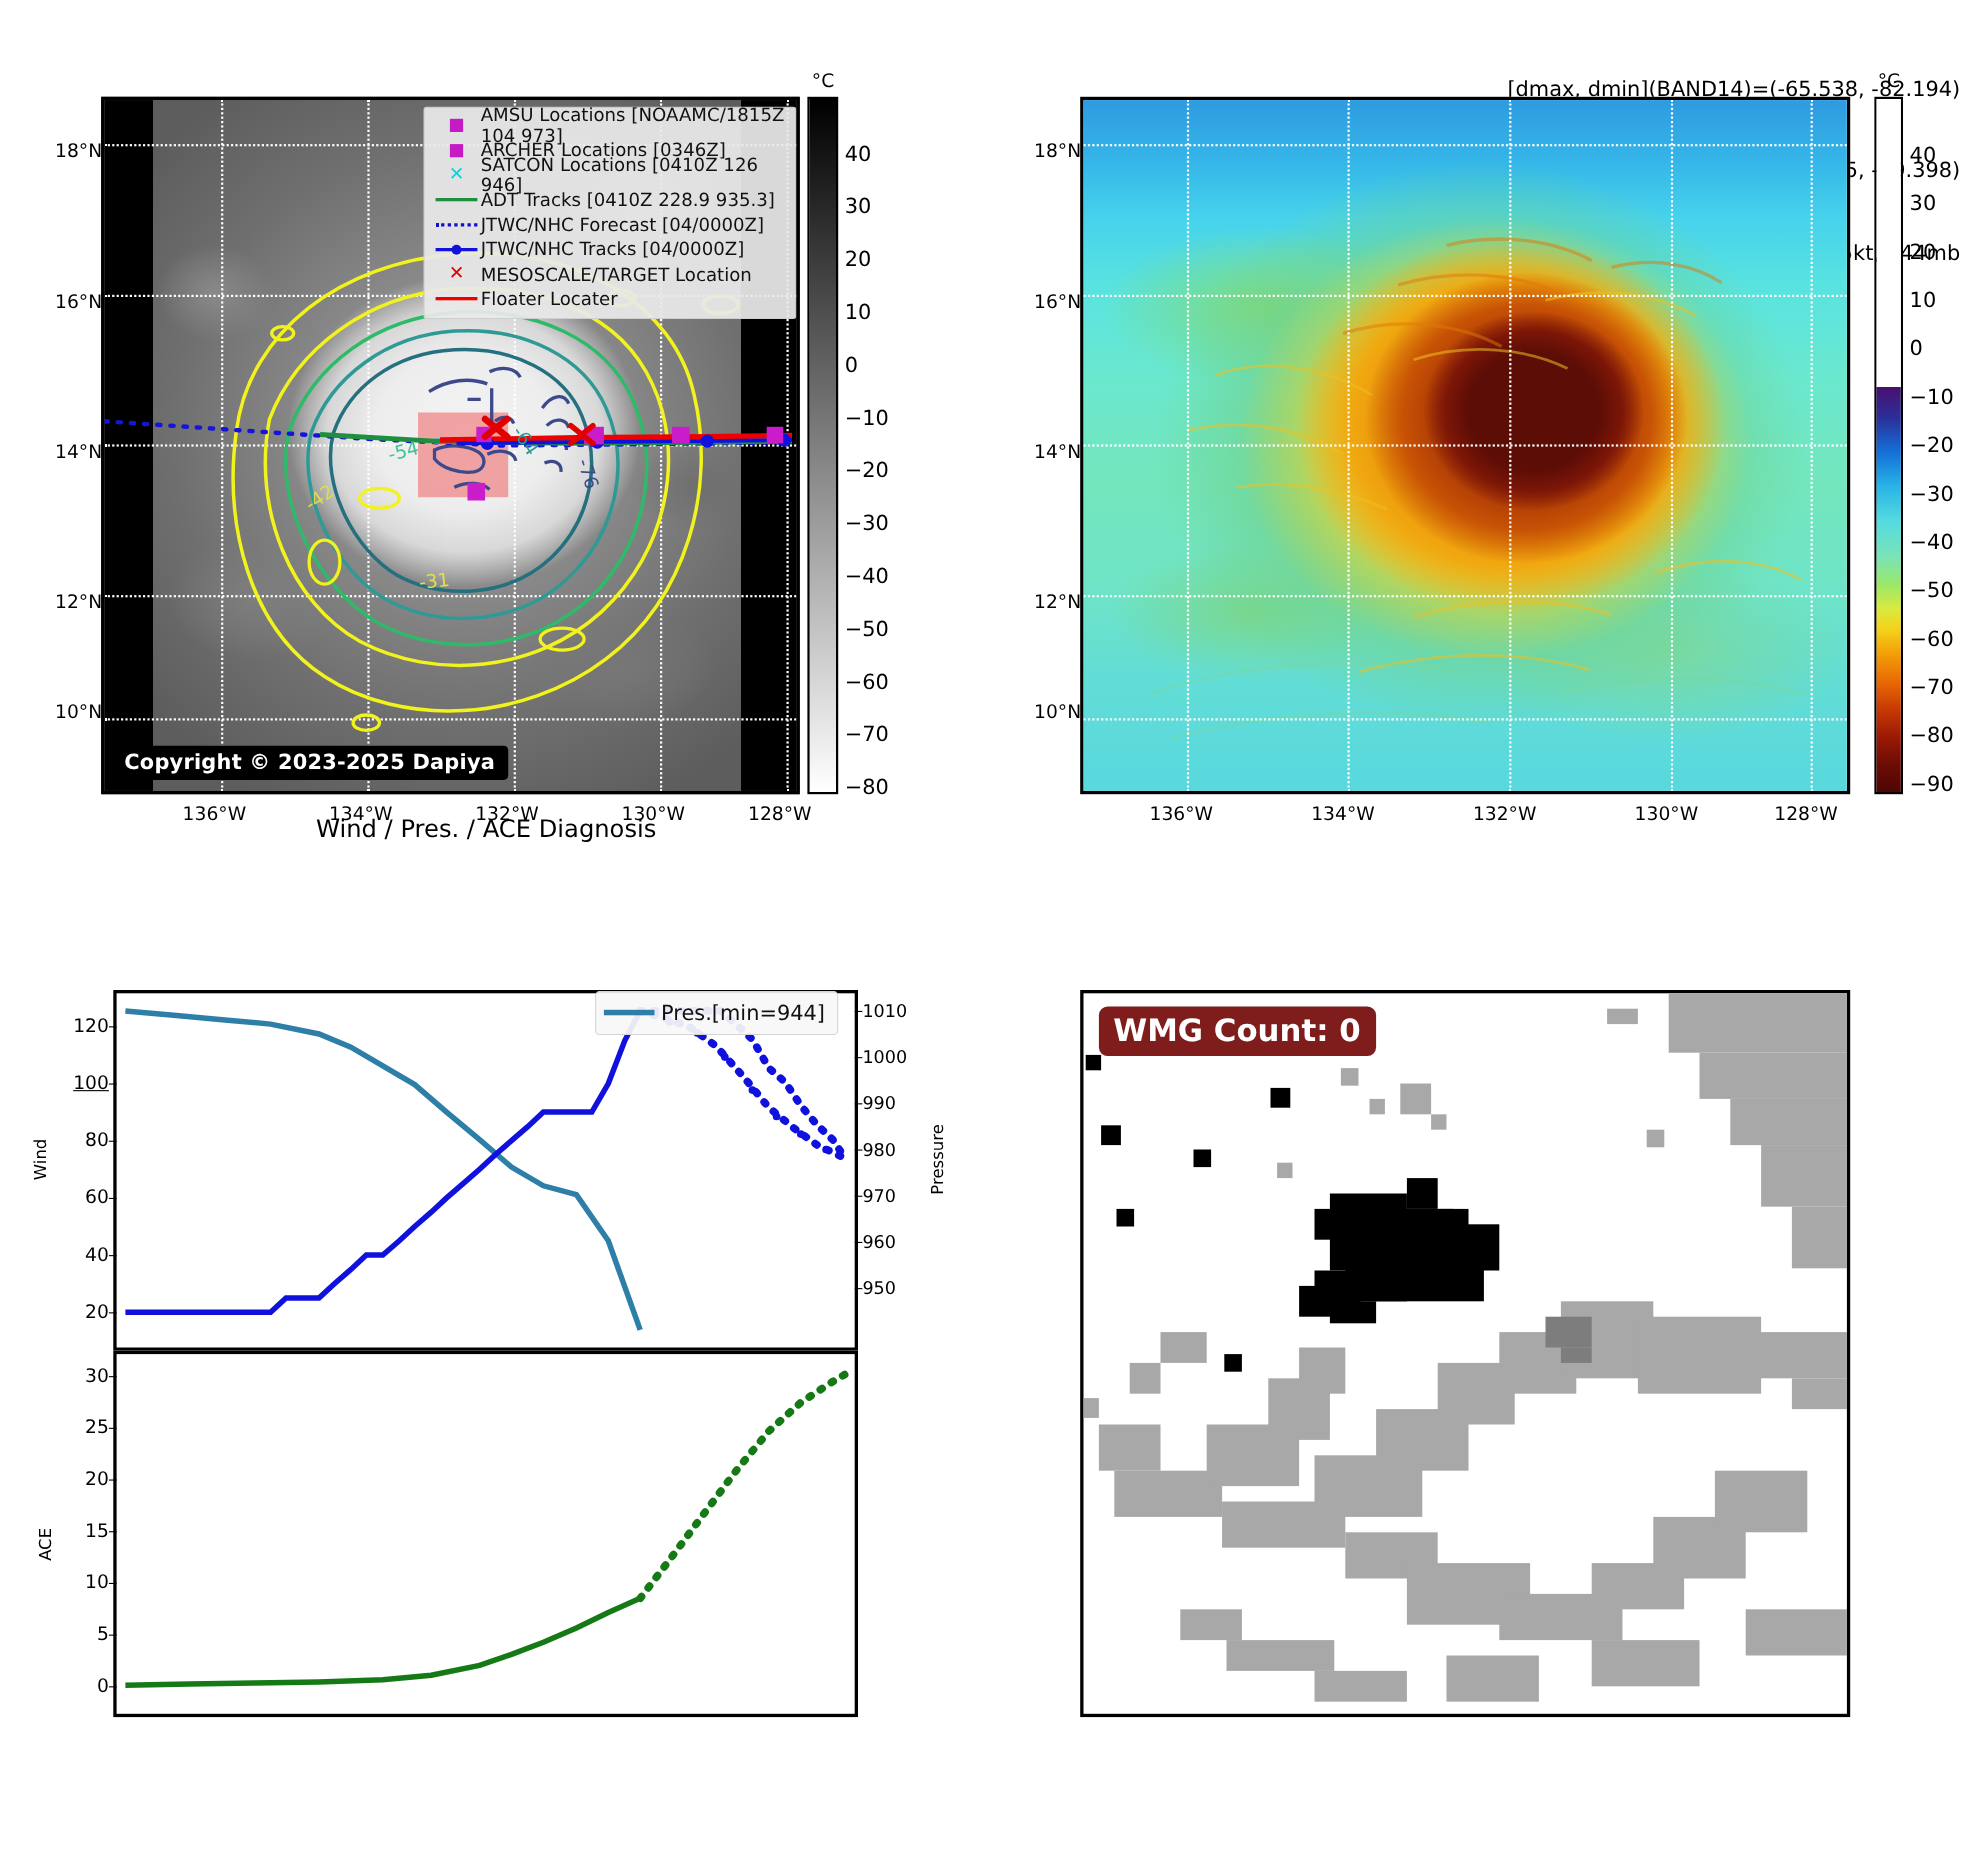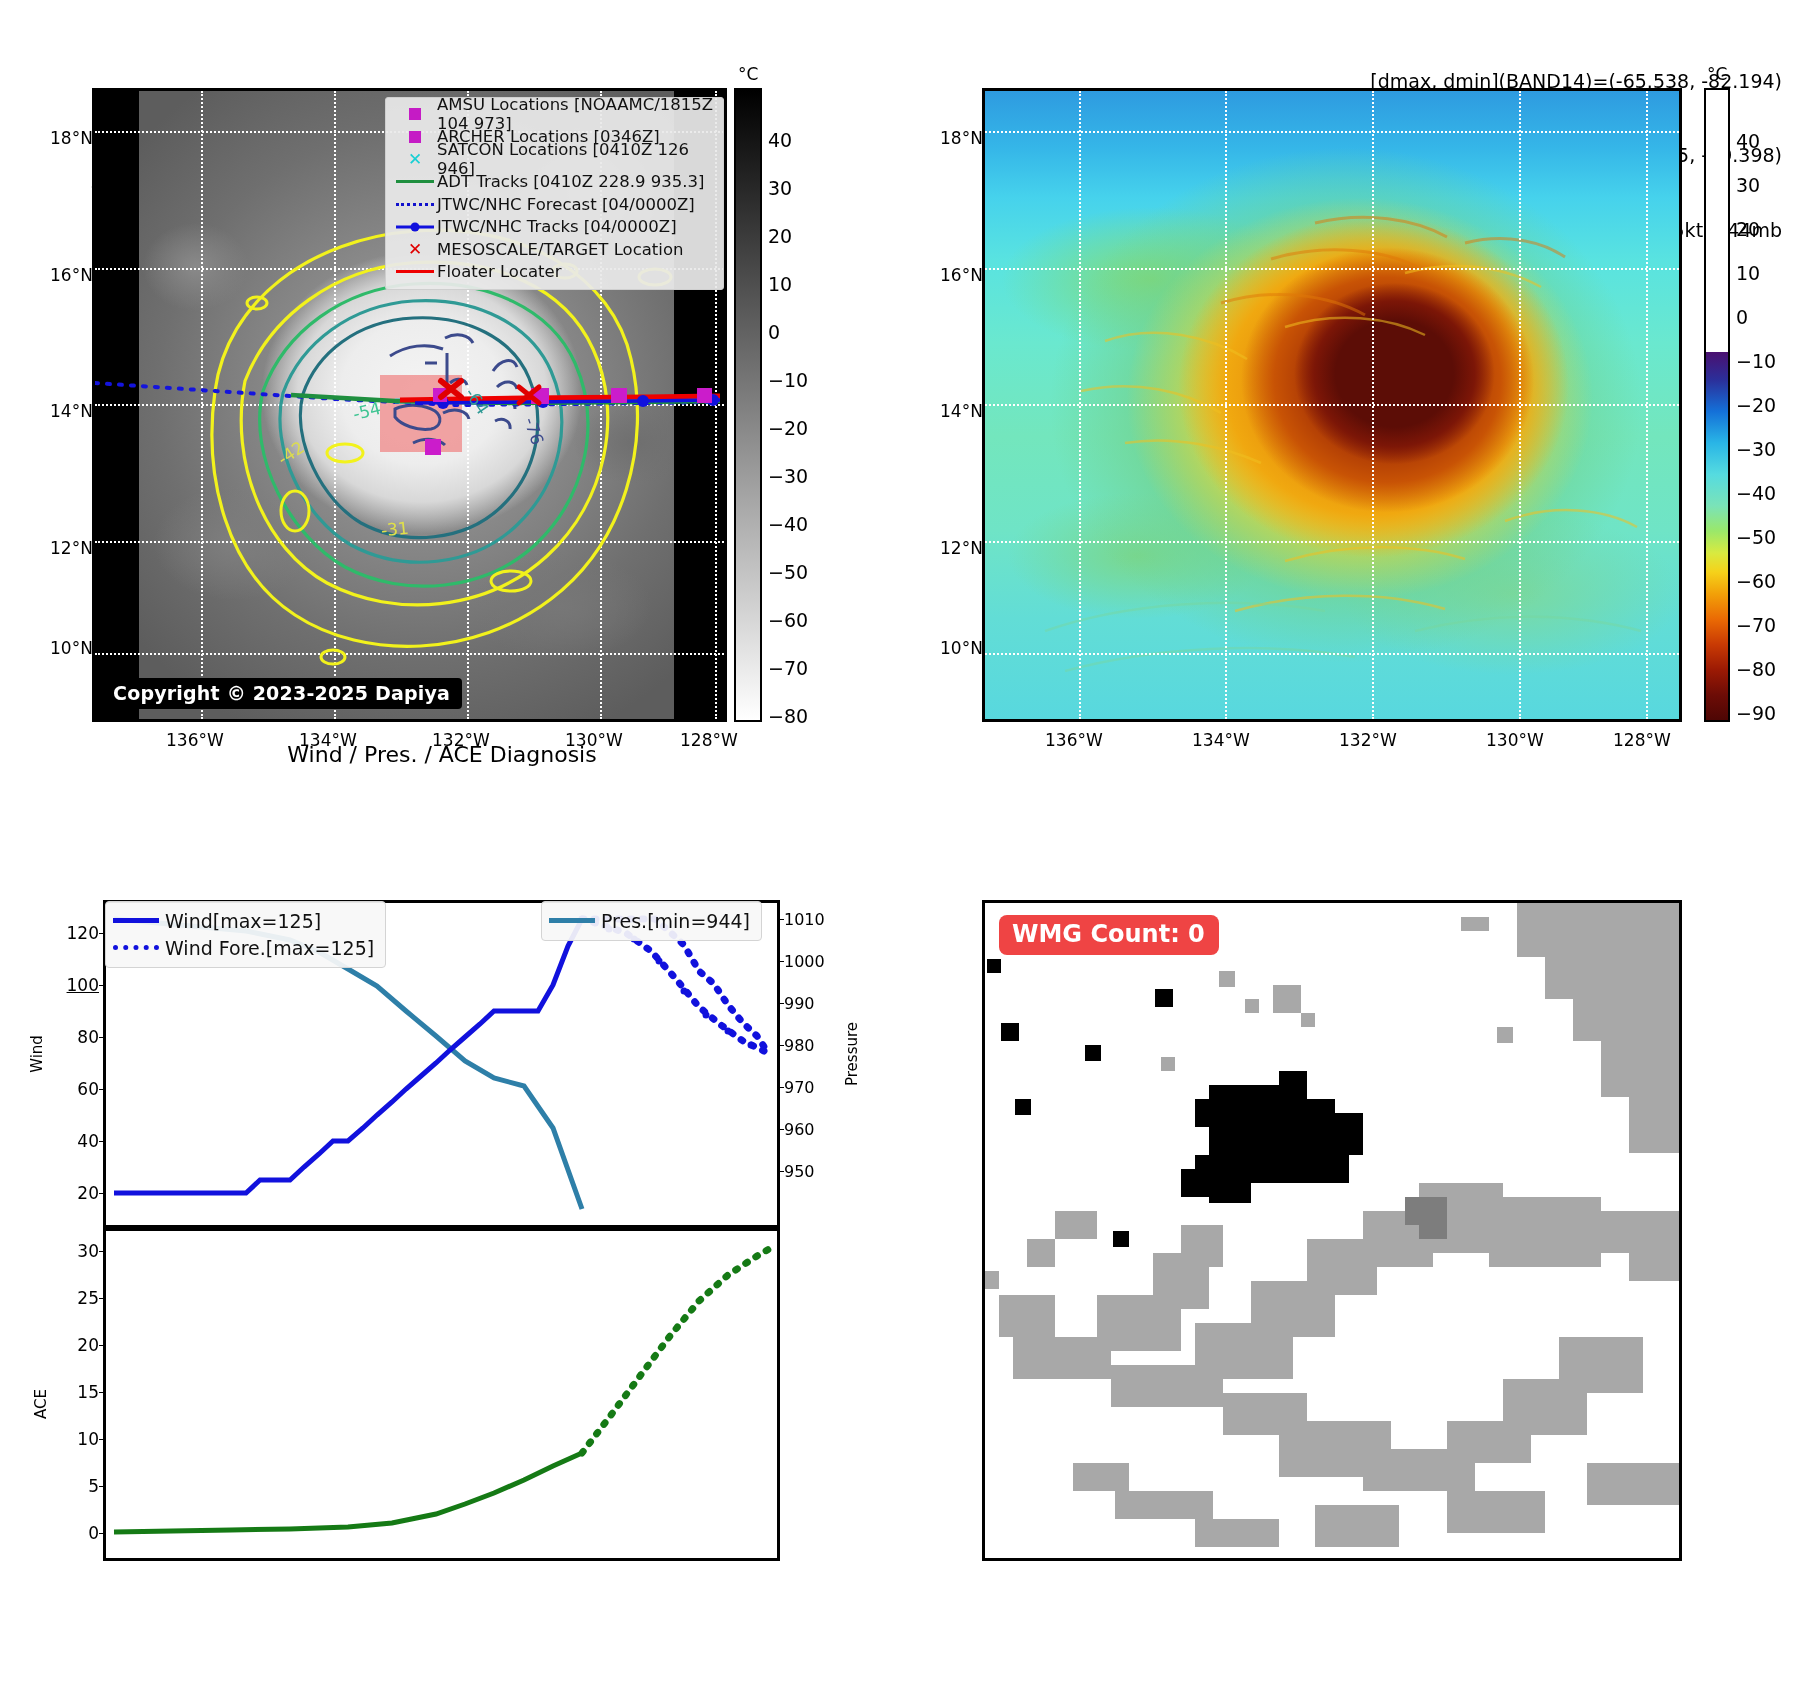--- a/index.html
+++ b/index.html
@@ -122,22 +122,22 @@
     position:absolute; background:rgba(247,247,247,0.93);
     border:1px solid #d4d4d4; border-radius:4px; padding:5px 11px 6px 7px;
     font-size:19px; color:#111; z-index:6;
   }
   .chart-legend .row { display:flex; align-items:center; height:27px; }
   .chart-legend .gl { width:52px; flex:0 0 52px; display:flex; align-items:center; }
 
   
   #wmg-panel { left:982px; top:900px; width:700px; height:661px; overflow:hidden; background:#fff; }
   #wmg-badge {
-    left:14px; top:12px; background:#ef4444; color:#fff; font-weight:bold;
-    font-size:24px; padding:5px 14px 7px 13px; border-radius:8px; z-index:5;
+    left:14px; top:12px; background:#7f1d1d; color:#fff; font-weight:bold;
+    font-size:28px; padding:5px 14px 7px 13px; border-radius:8px; z-index:5;
   }
   .blk { position:absolute; background:#000; }
   .gry { position:absolute; background:#a8a8a8; }
   .dgy { position:absolute; background:#7d7d7d; }
 
   svg { display:block; overflow:visible; }
 </style>
 </head>
 <body>
 
@@ -444,34 +444,20 @@
   <div class="ytick-r" style="top:226px;">960</div>
   <div class="ytick-r" style="top:268px;">950</div>
   <div class="tick-mark" style="left:100%;top:16px;"></div>
   <div class="tick-mark" style="left:100%;top:58px;"></div>
   <div class="tick-mark" style="left:100%;top:100px;"></div>
   <div class="tick-mark" style="left:100%;top:142px;"></div>
   <div class="tick-mark" style="left:100%;top:184px;"></div>
   <div class="tick-mark" style="left:100%;top:226px;"></div>
   <div class="tick-mark" style="left:100%;top:268px;"></div>
 
-  <div class="chart-legend" style="left:-1px;top:-2px;">
-    <div class="row">
-      <span class="gl">
-          <span style="width:46px;border-top:5px solid #1111dd;display:inline-block;"></span>
-        </span>
-      <span>Wind[max=125]</span>
-    </div>
-    <div class="row">
-      <span class="gl">
-          <span style="width:46px;border-top:5px dotted #1111dd;display:inline-block;"></span>
-        </span>
-      <span>Wind Fore.[max=125]</span>
-    </div>
-  </div>
 
   <div class="chart-legend" style="left:435px;top:-2px;">
     <div class="row">
       <span class="gl">
           <span style="width:46px;border-top:5px solid #2e7fa8;display:inline-block;"></span>
         </span>
       <span>Pres.[min=944]</span>
     </div>
   </div>
 </div>

